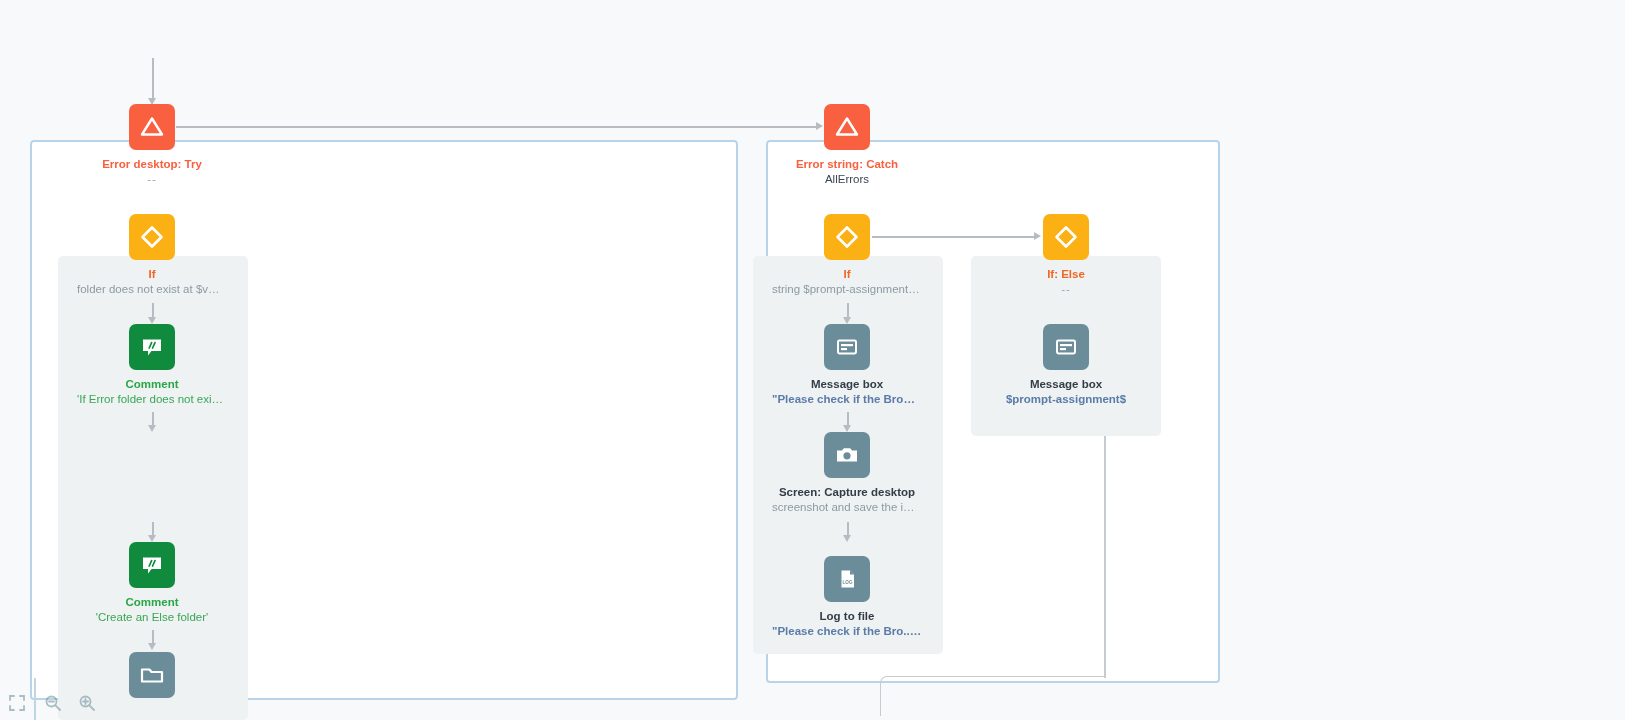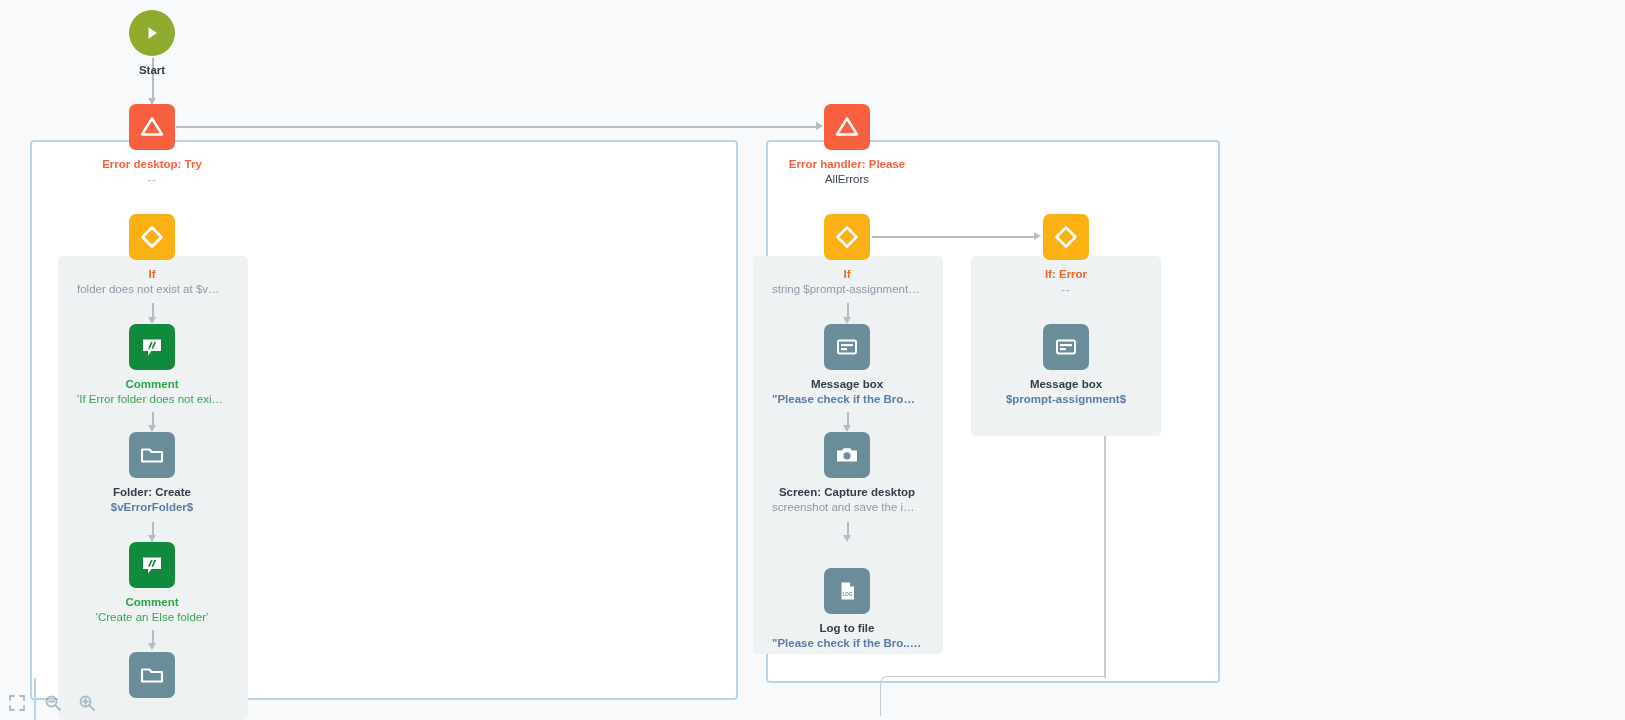--- a/index.html
+++ b/index.html
@@ -180,46 +180,38 @@
   <div class="conn v" style="left:847px; top:412px; height:16px;"></div>
   <div class="arrow-d" style="left:843px; top:425px;"></div>
 
   <div class="conn v" style="left:847px; top:522px; height:16px;"></div>
   <div class="arrow-d" style="left:843px; top:535px;"></div>
 
   <div class="elbow" style="left:880px; top:676px; width:226px; height:40px;
        border-top-left-radius:7px; border-right:none; border-bottom:none;"></div>
   <div class="conn v" style="left:1104px; top:436px; height:242px; background:#c6cbd0;"></div>
 
-  <div class="node" style="left:152px; top:10px;">
-    <div class="tile circle t-start">
-      <svg class="ico" width="20" height="20" viewBox="0 0 20 20" aria-hidden="true">
-        <path d="M6.5 4.3 L15 10 L6.5 15.7 Z" fill="#ffffff"></path>
-      </svg>
-    </div>
-    <div class="title">Start</div>
-  </div>
 
   <div class="node" style="left:152px; top:104px;">
     <div class="tile t-error">
       <svg class="ico" width="28" height="28" viewBox="0 0 28 28" aria-hidden="true">
         <path d="M14 5.5 L24 21.5 L4 21.5 Z" fill="none" stroke="#ffffff" stroke-width="2.4" stroke-linejoin="round"></path>
       </svg>
     </div>
     <div class="title err">Error desktop: Try</div>
     <div class="subtitle dots">--</div>
   </div>
 
   <div class="node" style="left:847px; top:104px;">
     <div class="tile t-error">
       <svg class="ico" width="28" height="28" viewBox="0 0 28 28" aria-hidden="true">
         <path d="M14 5.5 L24 21.5 L4 21.5 Z" fill="none" stroke="#ffffff" stroke-width="2.4" stroke-linejoin="round"></path>
       </svg>
     </div>
-    <div class="title err">Error handler: Please</div>
+    <div class="title err">Error string: Catch</div>
     <div class="subtitle dark">AllErrors</div>
   </div>
 
   <div class="node" style="left:152px; top:214px;">
     <div class="tile t-if">
       <svg class="ico" width="26" height="26" viewBox="0 0 26 26" aria-hidden="true">
         <path d="M13 3.5 L22.5 13 L13 22.5 L3.5 13 Z" fill="none" stroke="#ffffff" stroke-width="2.6" stroke-linejoin="round"></path>
       </svg>
     </div>
     <div class="title warn">If</div>
@@ -233,29 +225,20 @@
         <g stroke="#108a3c" stroke-width="1.7" stroke-linecap="round">
           <line x1="10.2" y1="14" x2="12.6" y2="8.6"></line>
           <line x1="13.6" y1="14" x2="16" y2="8.6"></line>
         </g>
       </svg>
     </div>
     <div class="title green">Comment</div>
     <div class="subtitle green">'If Error folder does not exist, ...</div>
   </div>
 
-  <div class="node" style="left:152px; top:432px;">
-    <div class="tile t-grey">
-      <svg class="ico" width="28" height="28" viewBox="0 0 28 28" aria-hidden="true">
-        <path d="M4 8.5 H11.5 L13.5 11 H24 V20.5 H4 Z" fill="none" stroke="#ffffff" stroke-width="2.2" stroke-linejoin="round"></path>
-      </svg>
-    </div>
-    <div class="title">Folder: Create</div>
-    <div class="subtitle var">$vErrorFolder$</div>
-  </div>
 
   <div class="node" style="left:152px; top:542px;">
     <div class="tile t-comment">
       <svg class="ico" width="26" height="26" viewBox="0 0 26 26" aria-hidden="true">
         <path d="M4 5.5 H22 V17 H12.5 L9 21.5 V17 H4 Z" fill="#ffffff"></path>
         <g stroke="#108a3c" stroke-width="1.7" stroke-linecap="round">
           <line x1="10.2" y1="14" x2="12.6" y2="8.6"></line>
           <line x1="13.6" y1="14" x2="16" y2="8.6"></line>
         </g>
       </svg>
@@ -281,21 +264,21 @@
     <div class="title warn">If</div>
     <div class="subtitle">string $prompt-assignment$ i...</div>
   </div>
 
   <div class="node" style="left:1066px; top:214px;">
     <div class="tile t-if">
       <svg class="ico" width="26" height="26" viewBox="0 0 26 26" aria-hidden="true">
         <path d="M13 3.5 L22.5 13 L13 22.5 L3.5 13 Z" fill="none" stroke="#ffffff" stroke-width="2.6" stroke-linejoin="round"></path>
       </svg>
     </div>
-    <div class="title warn">If: Error</div>
+    <div class="title warn">If: Else</div>
     <div class="subtitle dots">--</div>
   </div>
 
   <div class="node" style="left:847px; top:324px;">
     <div class="tile t-grey">
       <svg class="ico" width="28" height="28" viewBox="0 0 28 28" aria-hidden="true">
         <rect x="5" y="7.5" width="18" height="13" rx="1.4" fill="none" stroke="#ffffff" stroke-width="2"></rect>
         <rect x="8" y="11" width="12" height="2.2" fill="#ffffff"></rect>
         <rect x="8" y="15" width="6" height="2.2" fill="#ffffff"></rect>
       </svg>
@@ -308,21 +291,21 @@
     <div class="tile t-grey">
       <svg class="ico" width="28" height="28" viewBox="0 0 28 28" aria-hidden="true">
         <path d="M4 9.5 H9 L10.8 7.2 H17.2 L19 9.5 H24 V20.5 H4 Z" fill="#ffffff"></path>
         <circle cx="14" cy="14.8" r="3.6" fill="#6b8d99"></circle>
       </svg>
     </div>
     <div class="title">Screen: Capture desktop</div>
     <div class="subtitle">screenshot and save the imag...</div>
   </div>
 
-  <div class="node" style="left:847px; top:568px;">
+  <div class="node" style="left:847px; top:556px;">
     <div class="tile t-grey">
       <svg class="ico" width="28" height="28" viewBox="0 0 28 28" aria-hidden="true">
         <path d="M8.5 5.5 H17 L21 9.5 V22.5 H8.5 Z" fill="#ffffff"></path>
         <path d="M17 5.5 V9.5 H21" fill="#6b8d99"></path>
         <text x="14.5" y="19" font-size="4.6" fill="#6b8d99" text-anchor="middle" font-family="Liberation Sans, sans-serif" font-weight="bold">LOG</text>
       </svg>
     </div>
     <div class="title">Log to file</div>
     <div class="subtitle var">"Please check if the Bro..." to "...</div>
   </div>

